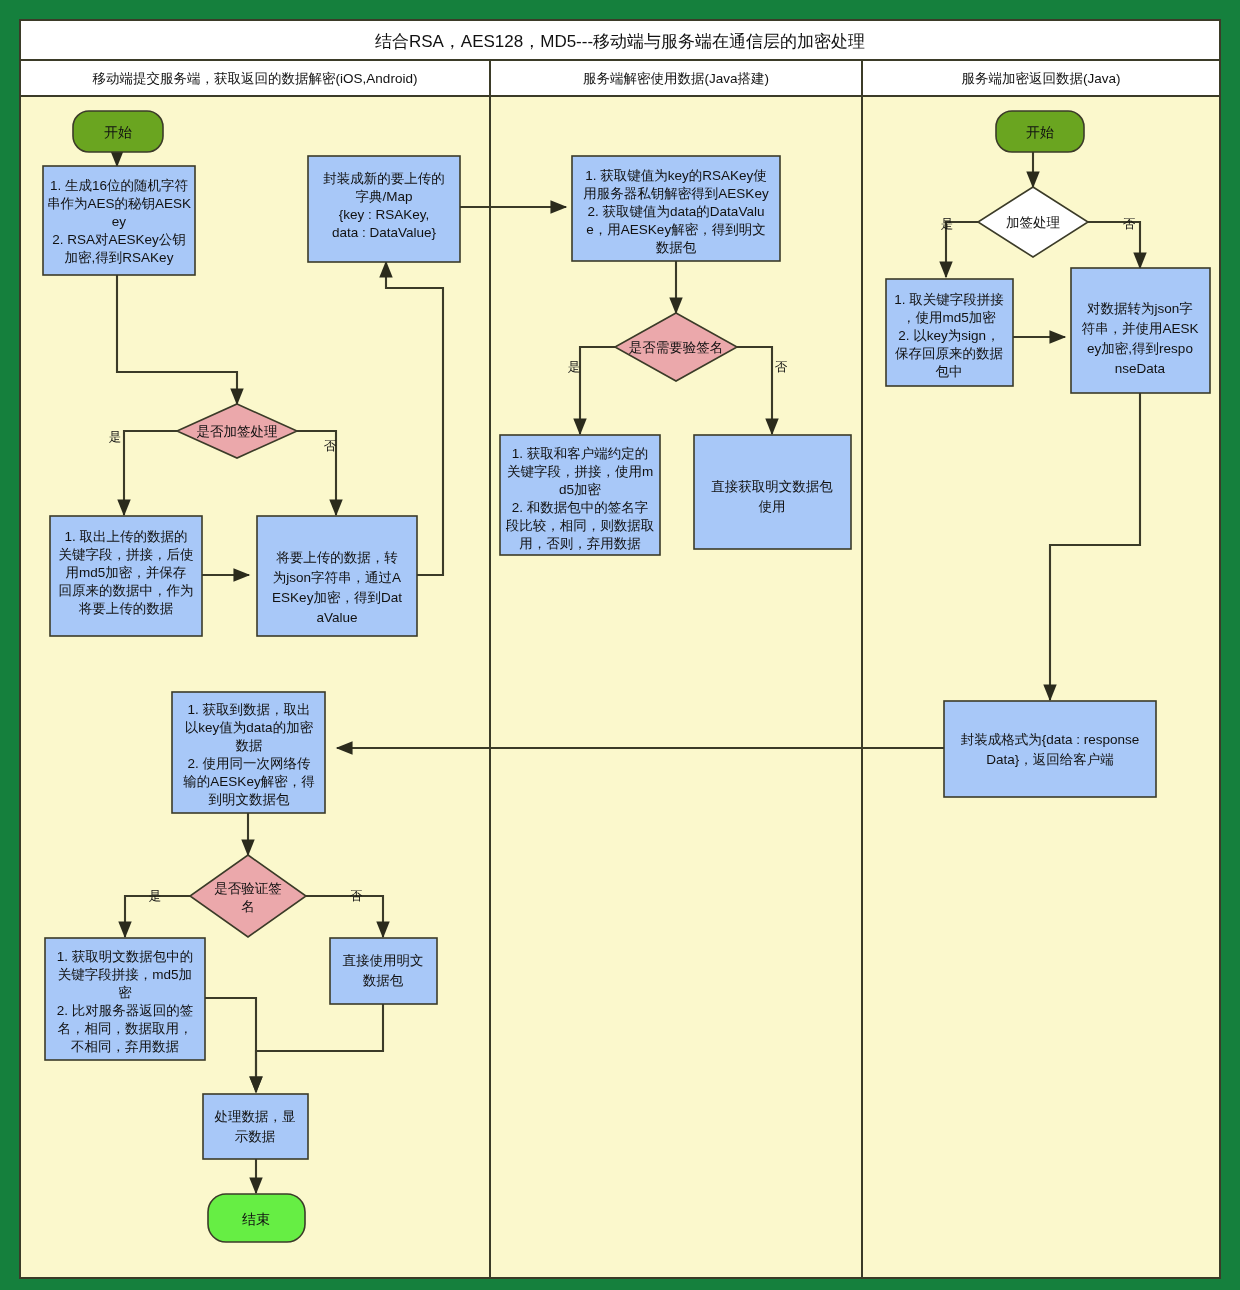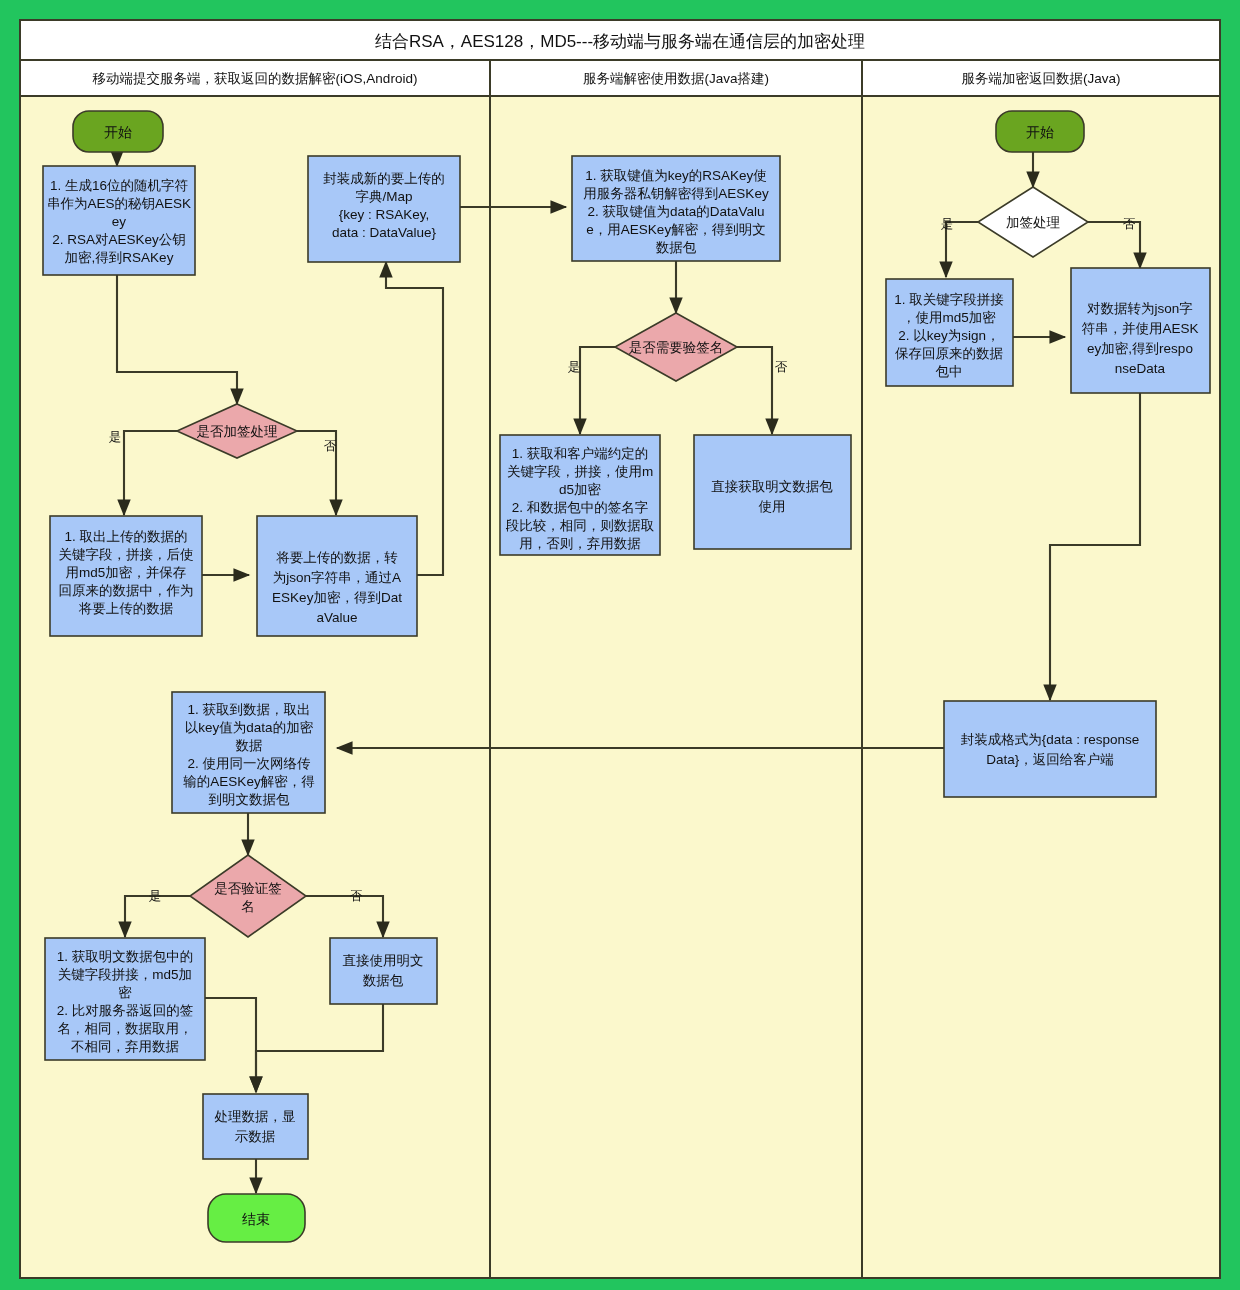--- a/index.html
+++ b/index.html
@@ -1,17 +1,17 @@
 <!DOCTYPE html>
 <html><head>
 <meta charset="utf-8">
 <style>
   html,body{margin:0;padding:0;background:#ffffff;}
   body{font-family:"Liberation Sans","DejaVu Sans",sans-serif;}
-  #page{position:relative;width:1240px;height:1290px;background:#22c55e;overflow:hidden;}
+  #page{position:relative;width:1240px;height:1290px;background:#15803d;overflow:hidden;}
   #chart{position:absolute;left:0;top:0;width:1240px;height:1290px;}
   .nodeText{font-family:"Liberation Sans","DejaVu Sans",sans-serif;font-size:13.5px;fill:#111111;}
   .titleText{font-family:"Liberation Sans","DejaVu Sans",sans-serif;font-size:17px;fill:#111111;}
   .laneText{font-family:"Liberation Sans","DejaVu Sans",sans-serif;font-size:13.5px;fill:#111111;}
   .edgeLabel{font-family:"Liberation Sans","DejaVu Sans",sans-serif;font-size:12.5px;fill:#111111;}
   .termText{font-family:"Liberation Sans","DejaVu Sans",sans-serif;font-size:14px;fill:#111111;}
   .lk{fill:none;stroke:#3b3b28;stroke-width:2.1;}
 </style>
 </head>
 <body>

